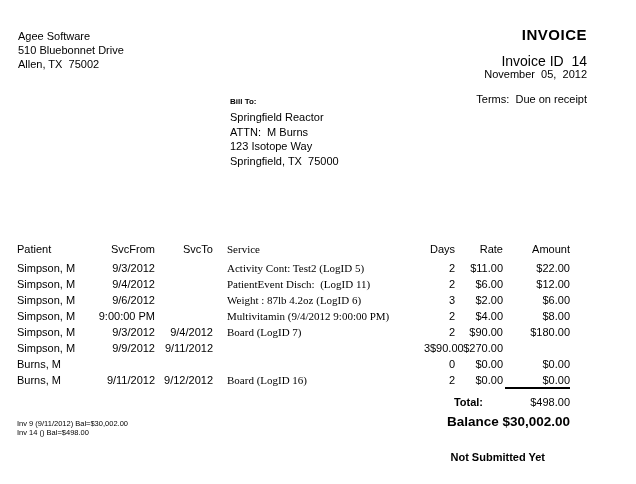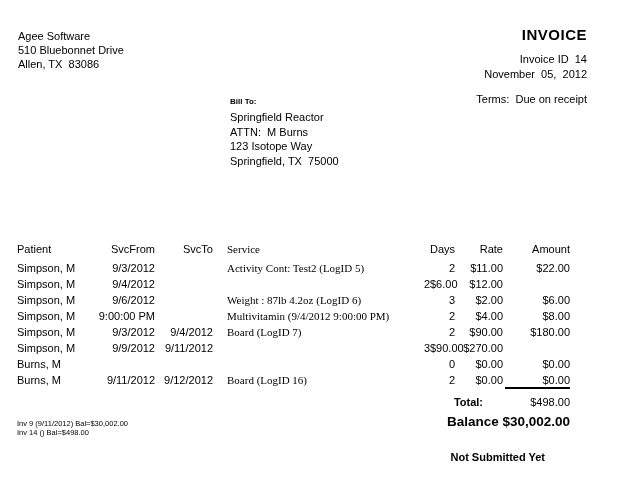--- a/index.html
+++ b/index.html
@@ -20,21 +20,21 @@
     position: absolute;
     left: 18px;
     top: 29px;
     font-size: 11px;
     line-height: 14px;
   }
 
   
   .hdr-line { position: absolute; right: 49px; text-align: right; margin-left: 8px; }
   .hdr-title { top: 26px; font-size: 15px; font-weight: bold; letter-spacing: 0.5px; }
-  .hdr-id    { top: 53px; font-size: 11px; }
+  .hdr-id    { top: 53px; font-size: 14px; }
   .hdr-date  { top: 68px; font-size: 11px; }
   .hdr-terms { top: 93px; font-size: 11px; }
 
   
   .billto-label {
     position: absolute;
     left: 230px;
     top: 97px;
     font-size: 8px;
     font-weight: bold;
@@ -116,21 +116,21 @@
   }
 </style>
 </head>
 <body>
 
 <div class="page">
 
   <div class="sender">
     <div class="txt">Agee Software</div>
     <div class="txt">510 Bluebonnet Drive</div>
-    <div class="txt">Allen, TX  83086</div>
+    <div class="txt">Allen, TX  75002</div>
   </div>
 
   <div class="hdr-line hdr-title txt">INVOICE</div>
   <div class="hdr-line hdr-id txt">Invoice ID  14</div>
   <div class="hdr-line hdr-date txt">November  05,  2012</div>
   <div class="hdr-line hdr-terms txt">Terms:  Due on receipt</div>
 
   <div class="billto-label txt">Bill To:</div>
   <div class="billto">
     <div class="txt">Springfield Reactor</div>
@@ -156,20 +156,21 @@
           <div class="cell c-to"></div>
           <div class="cell c-service">Activity Cont: Test2 (LogID 5)</div>
           <div class="cell c-days">2</div>
           <div class="cell c-rate">$11.00</div>
           <div class="cell c-amount">$22.00</div>
         </div>
         <div class="trow">
           <div class="cell c-patient">Simpson, M</div>
           <div class="cell c-from">9/4/2012</div>
           <div class="cell c-to"></div>
+          <div class="cell c-service">PatientEvent Disch:  (LogID 11)</div>
           <div class="cell c-days">2</div>
           <div class="cell c-rate">$6.00</div>
           <div class="cell c-amount">$12.00</div>
         </div>
         <div class="trow">
           <div class="cell c-patient">Simpson, M</div>
           <div class="cell c-from">9/6/2012</div>
           <div class="cell c-to"></div>
           <div class="cell c-service">Weight : 87lb 4.2oz (LogID 6)</div>
           <div class="cell c-days">3</div>

